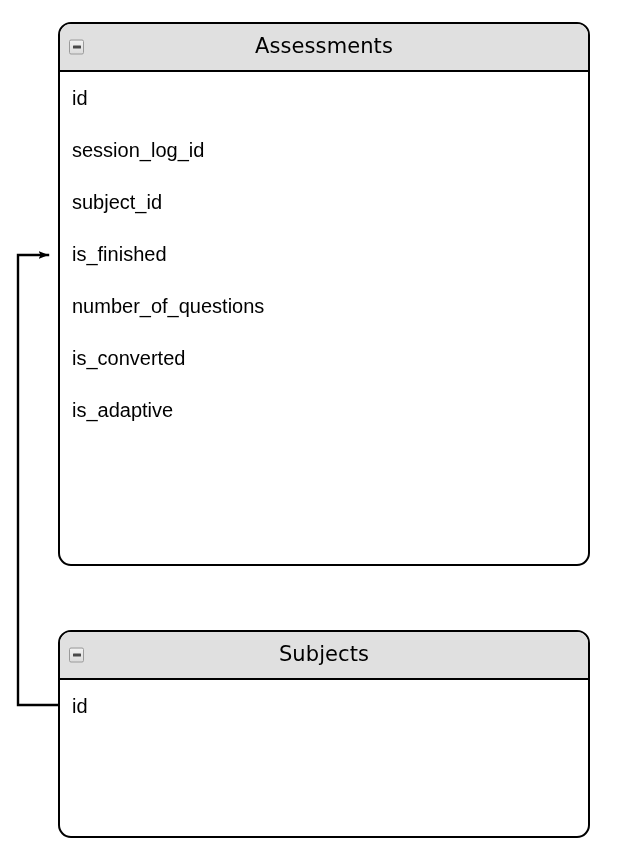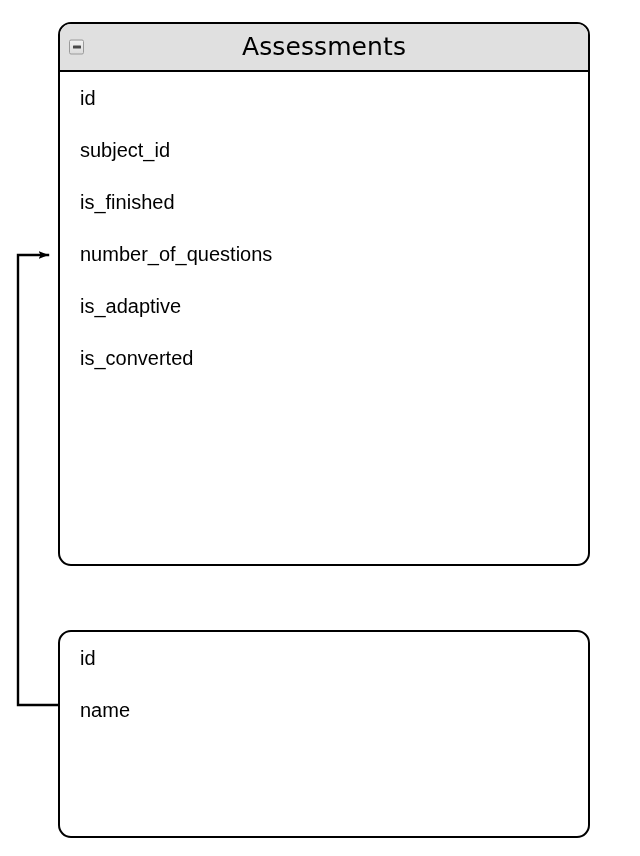--- a/index.html
+++ b/index.html
@@ -48,21 +48,21 @@
     box-sizing: border-box;
     height: 48px;
     background: #e0e0e0;
     border-bottom: 2px solid #000000;
     display: flex;
     align-items: center;
     justify-content: center;
   }
 
   .entity-title {
-    font-size: 25px;
+    font-size: 21px;
     line-height: 1;
     color: #000000;
     font-family: "DejaVu Sans", sans-serif;
     font-weight: 400;
     letter-spacing: 0.1px;
     text-align: center;
     padding-bottom: 1px;
   }
 
   .collapse-icon {
@@ -92,21 +92,21 @@
     position: relative;
     padding: 0;
     margin: 0;
     list-style: none;
   }
 
   .field-row {
     height: 52px;
     display: flex;
     align-items: center;
-    padding-left: 20px;
+    padding-left: 12px;
     box-sizing: border-box;
   }
 
   .field-label {
     font-size: 20px;
     line-height: 1;
     color: #000000;
     font-family: "Liberation Sans", sans-serif;
     white-space: nowrap;
   }
@@ -146,43 +146,49 @@
         <span class="bar"></span>
       </span>
       <span class="entity-title">Assessments</span>
     </div>
 
     <ul class="entity-fields">
       <li class="field-row">
         <span class="field-label">id</span>
       </li>
       <li class="field-row">
+        <span class="field-label">session_log_id</span>
+      </li>
+      <li class="field-row">
         <span class="field-label">subject_id</span>
       </li>
       <li class="field-row">
         <span class="field-label">is_finished</span>
       </li>
       <li class="field-row">
         <span class="field-label">number_of_questions</span>
       </li>
       <li class="field-row">
-        <span class="field-label">is_adaptive</span>
+        <span class="field-label">is_converted</span>
       </li>
       <li class="field-row">
-        <span class="field-label">is_converted</span>
+        <span class="field-label">is_adaptive</span>
       </li>
     </ul>
   </div>
 
   <div class="entity" id="entity-subjects">
 
+    <div class="entity-header">
+      <span class="collapse-icon">
+        <span class="bar"></span>
+      </span>
+      <span class="entity-title">Subjects</span>
+    </div>
 
     <ul class="entity-fields">
       <li class="field-row">
         <span class="field-label">id</span>
-      </li>
-      <li class="field-row">
-        <span class="field-label">name</span>
       </li>
     </ul>
   </div>
 
 </div>
 
 </body></html>

